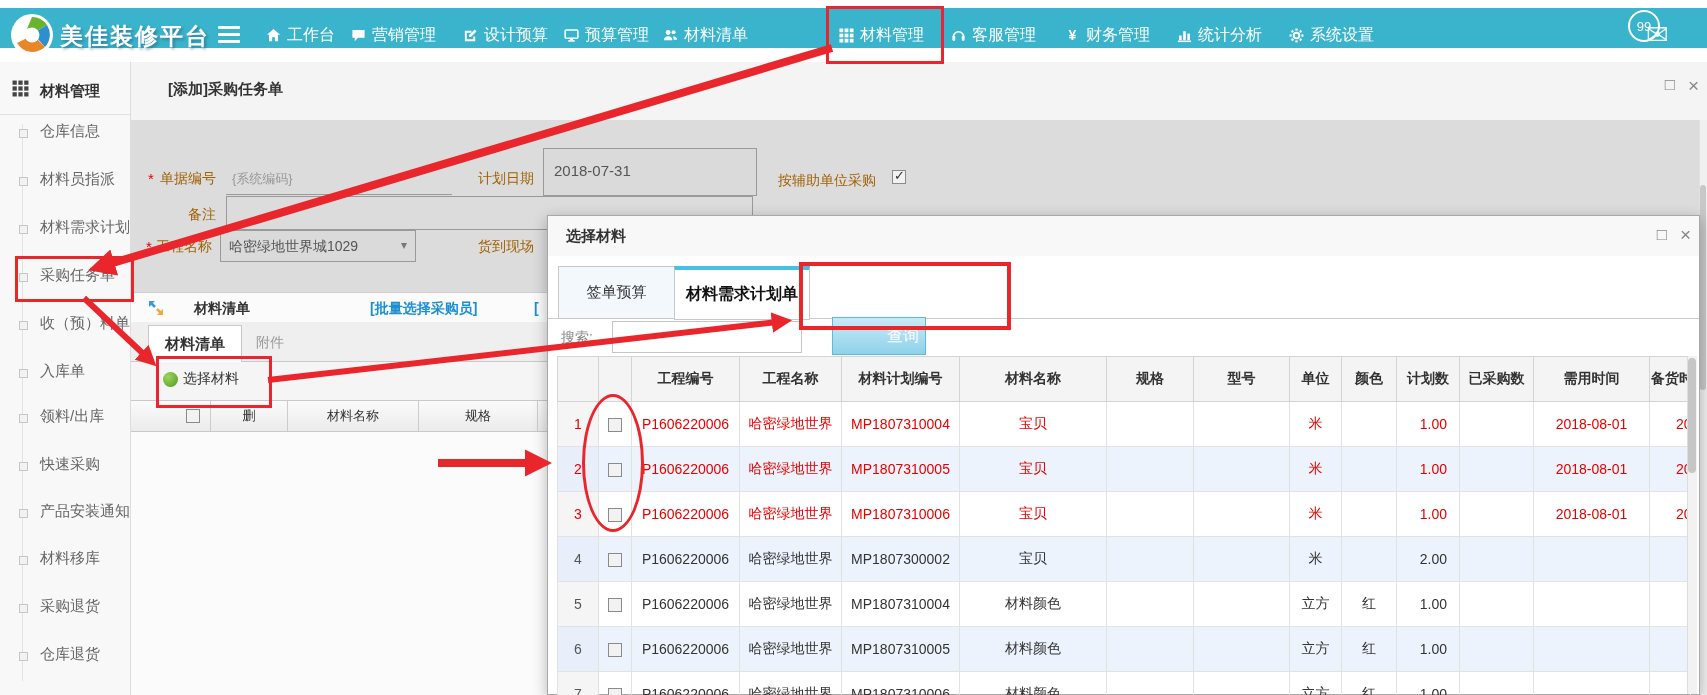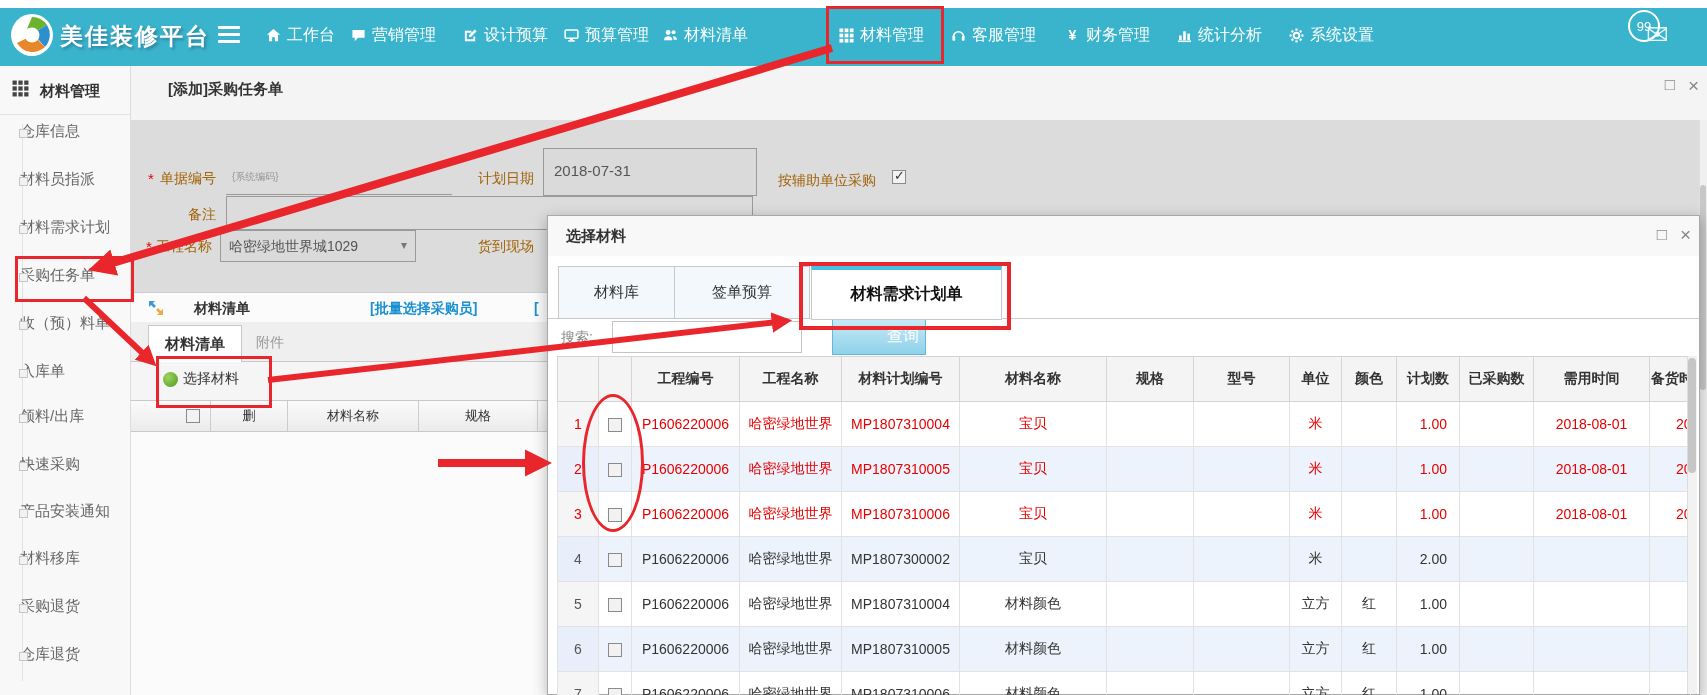--- a/index.html
+++ b/index.html
@@ -1,19 +1,19 @@
 <!DOCTYPE html>
 <html><head>
 <meta charset="utf-8">
 <style>
   html,body{margin:0;padding:0;width:1707px;height:695px;overflow:hidden;
     font-family:"Liberation Sans","DejaVu Sans",sans-serif;background:#fff;}
   .page{position:relative;width:1707px;height:695px;overflow:hidden;}
   
-  .topbar{position:absolute;left:0;top:8px;width:100%;height:58px;background:#3ab4cc;z-index:3;}
+  .topbar{position:absolute;left:0;top:8px;width:100%;height:40px;background:#3ab4cc;z-index:3;}
   .logo{position:absolute;left:10px;top:5px;width:44px;height:44px;}
   .brand{position:absolute;left:60px;top:13px;font-size:23px;font-weight:bold;color:#fff;
     text-shadow:2px 2px 3px rgba(25,80,110,.5);letter-spacing:2px;}
   .burger{position:absolute;left:218px;top:18px;width:22px;height:3px;background:#fff;
     box-shadow:0 7px 0 #fff,0 14px 0 #fff;border-radius:1px;}
   .nav{list-style:none;margin:0;padding:0;}
   .nav-item{position:absolute;top:0;height:54px;display:flex;align-items:center;gap:6px;
     color:#fff;font-size:16px;cursor:pointer;white-space:nowrap;}
   .nav-item:nth-child(1){left:265px}.nav-item:nth-child(2){left:350px}
   .nav-item:nth-child(3){left:462px}.nav-item:nth-child(4){left:563px}
@@ -26,41 +26,41 @@
   .mail{position:absolute;left:1646px;top:14px;font-size:27px;color:#eef6f8;line-height:1;}
   
   .sidebar{position:absolute;left:0;top:62px;width:130px;bottom:0;background:#f8f8f8;
     border-right:1px solid #ddd;overflow:hidden;z-index:2;}
   .side-head{position:absolute;left:0;top:14px;width:100%;height:34px;}
   .side-head .gicon{position:absolute;left:12px;top:4px;}
   .side-title{position:absolute;left:40px;top:6px;font-size:15px;font-weight:bold;color:#333;}
   .side-div{position:absolute;left:0;top:52px;width:100%;height:1px;background:#e3e3e3;}
   .tree-line{position:absolute;left:22px;top:62px;bottom:14px;width:1px;background:#e2e2e2;}
   .side-list{list-style:none;margin:0;padding:0;}
-  .side-item{position:absolute;left:0;width:100%;height:20px;padding-left:20px;box-sizing:border-box;
+  .side-item{position:absolute;left:0;width:100%;height:20px;padding-left:40px;box-sizing:border-box;
     font-size:15px;color:#666;cursor:pointer;white-space:nowrap;}
   .side-item::before{content:"";position:absolute;left:19px;top:7px;width:7px;height:7px;
     background:#f2f2f2;border:1px solid #c6c6c6;}
   .side-item:nth-child(1){top:60px}.side-item:nth-child(2){top:108px}
   .side-item:nth-child(3){top:156px}.side-item:nth-child(4){top:204px}
   .side-item:nth-child(5){top:252px}.side-item:nth-child(6){top:300px}
   .side-item:nth-child(7){top:345px}.side-item:nth-child(8){top:393px}
   .side-item:nth-child(9){top:440px}.side-item:nth-child(10){top:487px}
   .side-item:nth-child(11){top:535px}.side-item:nth-child(12){top:583px}
   
   .main{position:absolute;left:130px;top:62px;right:0;bottom:0;background:#fbfbfb;z-index:1;}
   .panel-head{position:absolute;left:0;top:0;right:0;height:58px;background:#f4f4f4;
     border-bottom:1px solid #d6d6d6;}
   .panel-title{position:absolute;left:38px;top:18px;font-size:15px;font-weight:bold;color:#333;}
   .winbtn{position:absolute;top:14px;font-size:17px;color:#888;cursor:pointer;line-height:1;}
   .winbtn.max{right:32px;}.winbtn.close{right:8px;font-size:19px;}
   .form-area{position:absolute;left:0;top:58px;right:7px;height:172px;background:#dcdcdc;}
   .f-star{position:absolute;color:#e60000;font-size:15px;}
   .f-label{position:absolute;font-size:14px;color:#a16207;white-space:nowrap;}
-  .f-muted{position:absolute;font-size:10px;color:#999;}
+  .f-muted{position:absolute;font-size:13px;color:#999;}
   .u-line{position:absolute;border-bottom:1px solid #9a9a9a;}
   .date-box{position:absolute;left:413px;top:28px;width:214px;height:48px;border:1px solid #9a9a9a;
     box-sizing:border-box;background:#dadada;}
   .date-box span{position:absolute;left:10px;top:13px;font-size:15px;color:#555;}
   .cbx{display:inline-block;width:14px;height:14px;border:1px solid #8a8a8a;background:#f2f2f2;
     box-sizing:border-box;position:relative;vertical-align:middle;}
   .cbx.checked::after{content:"✓";position:absolute;left:1px;top:-3px;font-size:13px;color:#333;}
   .remark-box{position:absolute;left:96px;top:76px;width:527px;height:34px;
     border:1px solid #9a9a9a;box-sizing:border-box;}
   .proj-select{position:absolute;left:90px;top:110px;width:196px;height:32px;border:1px solid #9a9a9a;
@@ -380,21 +380,20 @@
       </div>
   </section>
 
   <div class="modal">
     <div class="modal-head">
       <span class="modal-title">选择材料</span>
       <span class="winbtn max" style="top:10px">□</span>
       <span class="winbtn close" style="top:9px">×</span>
     </div>
     <div class="modal-tabs">
-        <div class="mtab">材料库</div>
         <div class="mtab">签单预算</div>
         <div class="mtab active">材料需求计划单</div>
       </div>
     <div class="modal-search">
       <span class="srch-label">搜索:</span>
       <input class="srch-input" style="">
       <button class="query-btn">查询</button>
     </div>
     <table class="mtable">
       <colgroup>

